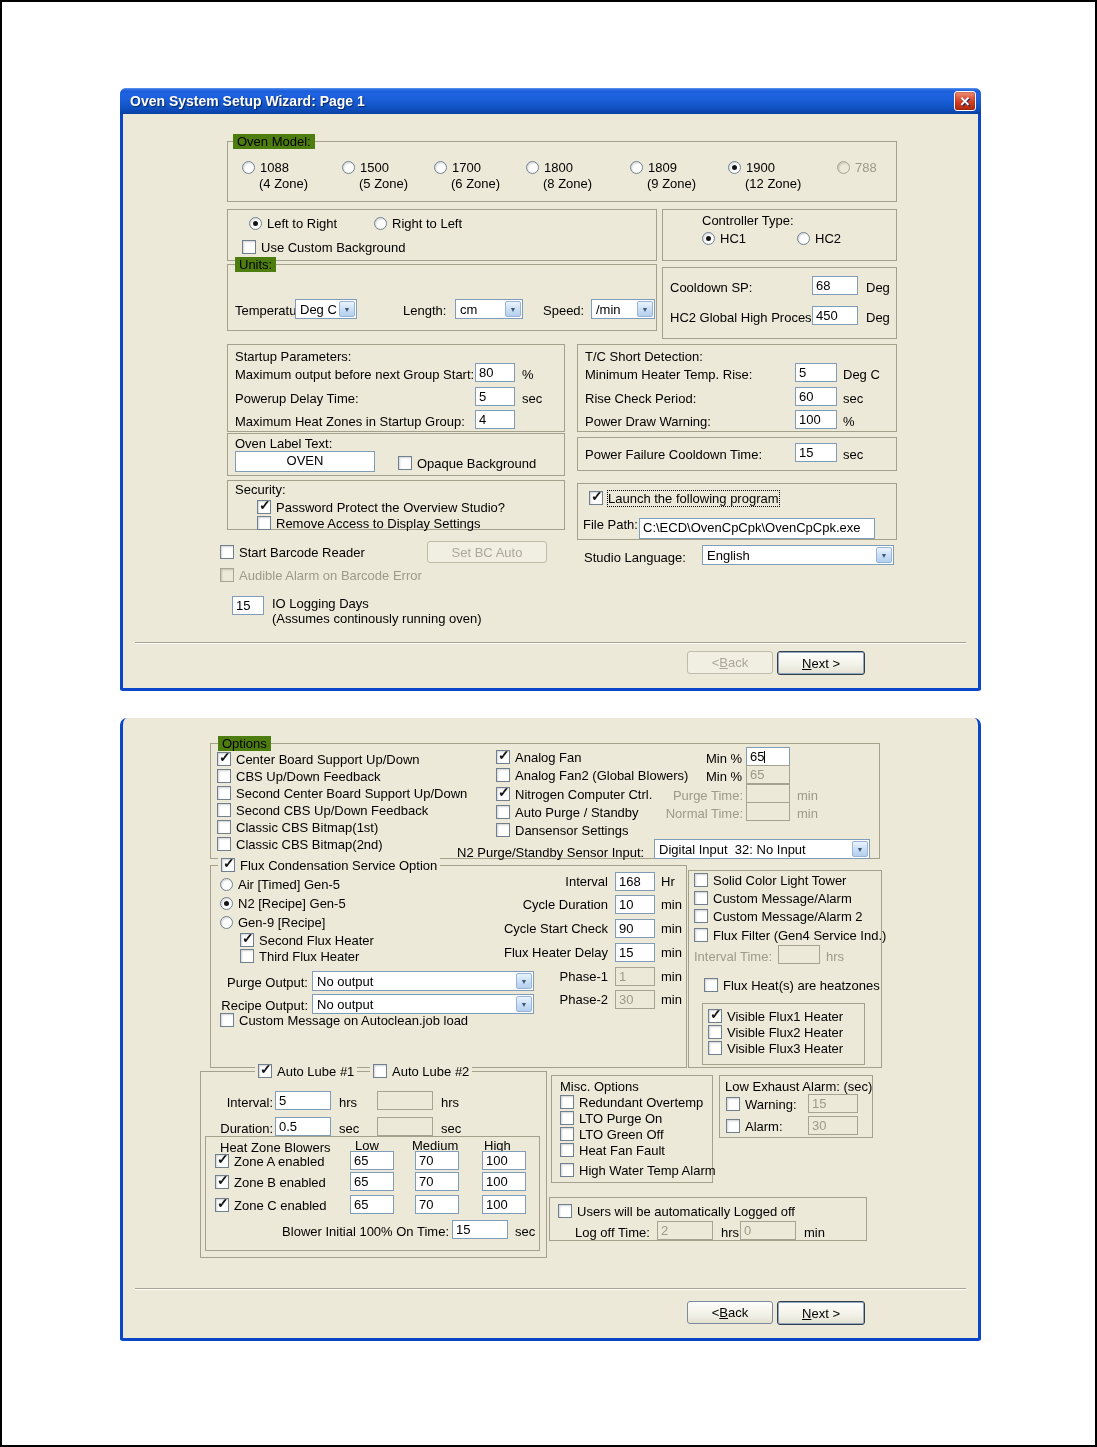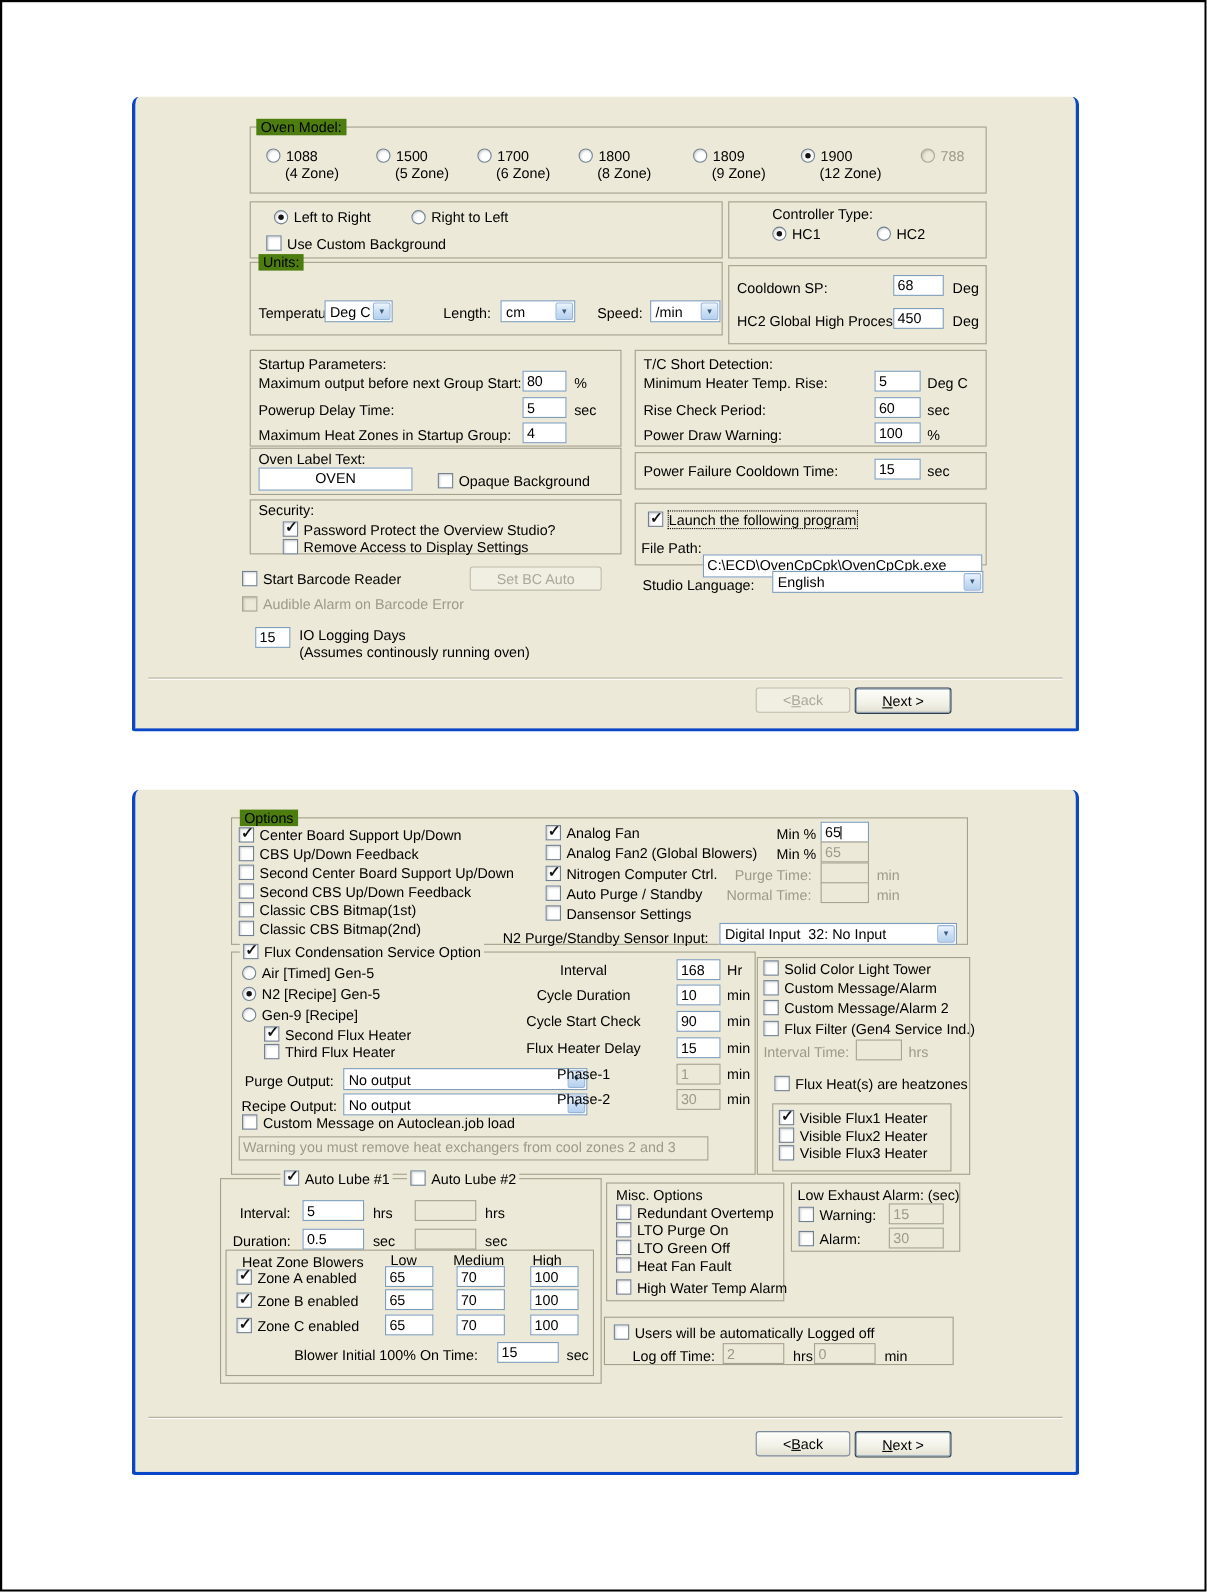--- a/index.html
+++ b/index.html
@@ -9,21 +9,21 @@
 .dlg{position:absolute;left:118px;width:861px;background:#ECE9D8;border:3px solid #0a46c8;border-top-width:0;border-radius:7px 7px 3px 3px}
 .tbar{position:relative;height:26px;margin:0 -3px;border-radius:6px 6px 0 0;display:flex;align-items:center;padding:0 30px 0 10px;color:#fff;font-weight:bold;font-size:14px;text-shadow:1px 1px 1px #05245e;white-space:nowrap;
 background:linear-gradient(180deg,#5f9bf2 0%,#2f6fe2 6%,#1b5cd6 13%,#2063e2 22%,#1a5ed8 45%,#1254c6 72%,#0c47b2 90%,#0a3f9e 100%)}
 .xbtn{position:absolute;right:5px;top:3px;width:22px;height:20px;border:1px solid #fff;border-radius:3px;display:flex;align-items:center;justify-content:center;color:#fff;font-size:13px;font-weight:bold;
 background:linear-gradient(180deg,#f2967e 0%,#e2624a 28%,#cf3b1e 60%,#ae2a0e 100%);box-shadow:inset 0 0 2px #7e1a02}
 .xbtn::after{content:"✕"}
 .client{position:relative;width:855px}
 .gb{position:absolute;border:1px solid #a3a08c}
 .leg{position:absolute;background:#4d7c0f;padding:0 4px;white-space:nowrap;z-index:2}
 .lbl{position:absolute;white-space:nowrap}
-.r{text-align:center}
+.r{text-align:right}
 .dis{color:#9d9a8a}
 .cb,.rb{position:absolute;display:flex;align-items:center;gap:5px;white-space:nowrap;height:16px}
 .bx{width:14px;height:14px;background:#fff;border:1px solid #70808f;flex:0 0 14px;position:relative;box-shadow:inset 1px 1px 2px rgba(0,0,0,.18)}
 .bx.checked::after{content:"✓";position:absolute;left:1px;top:-4px;font-size:14px;font-weight:bold;color:#141414}
 .cb.dis .bx,.rb.dis .cir{background:#ECE9D8;border-color:#a8a592}
 .cir{width:13px;height:13px;border-radius:50%;background:#fff;border:1px solid #70808f;flex:0 0 13px;position:relative;box-shadow:inset 1px 1px 2px rgba(0,0,0,.18)}
 .cir.checked::after{content:"";position:absolute;left:3px;top:3px;width:5px;height:5px;border-radius:50%;background:#141414}
 .legcb{background:#ECE9D8;padding:0 3px;z-index:2}
 .inp{position:absolute;height:19px;background:#fff;border:1px solid #7F9DB9;padding:1px 3px;white-space:nowrap;overflow:hidden}
 .inp.dis{background:#ECE9D8;color:#9d9a8a;border-color:#a6a394}
@@ -37,20 +37,24 @@
 .btn.dis{color:#aca899;border-color:#c0bcac;background:#f1efe2;box-shadow:none}
 .mn{text-decoration:underline}
 .sep{position:absolute;height:2px;border-top:1px solid #a8a491;border-bottom:1px solid #fff}
 .foc{outline:1px dotted #000}
 </style>
 </head>
 <body>
 <div class="canvas">
 
 <div class="dlg" style="top:86px">
+  <div class="tbar">
+    <span>Oven System Setup Wizard: Page 1</span>
+    <span class="xbtn"></span>
+  </div>
   <div class="client" style="height:574px">
 
     <div class="gb" style="left:104px;top:27px;width:670px;height:61px"></div>
     <span class="leg" style="left:110px;top:20px">Oven Model:</span>
     <div class="rb" style="left:119px;top:45px">
           <span class="cir"></span>
           <span>1088</span>
         </div>
     <span class="lbl" style="left:136px;top:62px">(4 Zone)</span>
     <div class="rb" style="left:219px;top:45px">
@@ -171,21 +175,21 @@
           <span class="bx"></span>
           <span>Remove Access to Display Settings</span>
         </div>
 
     <div class="gb" style="left:454px;top:369px;width:320px;height:57px"></div>
     <div class="cb" style="left:466px;top:376px">
           <span class="bx checked"></span>
           <span class="foc">Launch the following program</span>
         </div>
     <span class="lbl" style="left:460px;top:403px">File Path:</span>
-    <div class="inp" style="left:516px;top:416px;width:254px;height:21px"><span>C:\ECD\OvenCpCpk\OvenCpCpk.exe</span></div>
+    <div class="inp" style="left:516px;top:404px;width:236px;height:21px"><span>C:\ECD\OvenCpCpk\OvenCpCpk.exe</span></div>
 
     <div class="cb" style="left:97px;top:430px">
           <span class="bx"></span>
           <span>Start Barcode Reader</span>
         </div>
     <div class="btn dis" style="left:304px;top:427px;width:120px;height:22px">
           <span>Set BC Auto</span>
         </div>
     <div class="cb dis" style="left:97px;top:453px">
           <span class="bx"></span>
@@ -317,21 +321,20 @@
     <span class="lbl r" style="left:330px;top:251px;width:155px">Phase-1</span>
     <div class="inp dis" style="left:492px;top:249px;width:40px"><span>1</span></div>
     <span class="lbl" style="left:538px;top:251px">min</span>
     <span class="lbl r" style="left:330px;top:274px;width:155px">Phase-2</span>
     <div class="inp dis" style="left:492px;top:272px;width:40px"><span>30</span></div>
     <span class="lbl" style="left:538px;top:274px">min</span>
     <div class="cb" style="left:97px;top:294px">
           <span class="bx"></span>
           <span>Custom Message on Autoclean.job load</span>
         </div>
-    <div class="inp dis" style="left:94px;top:315px;width:427px;height:22px"><span>Warning you must remove heat exchangers from cool zones 2 and 3</span></div>
 
     <div class="gb" style="left:565px;top:152px;width:194px;height:198px"></div>
     <div class="cb" style="left:571px;top:154px">
           <span class="bx"></span>
           <span>Solid Color Light Tower</span>
         </div>
     <div class="cb" style="left:571px;top:172px">
           <span class="bx"></span>
           <span>Custom Message/Alarm</span>
         </div>

